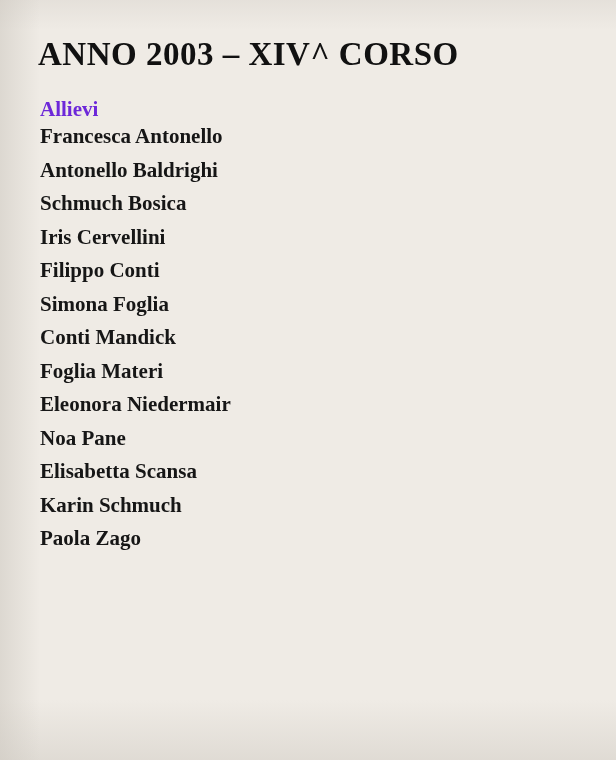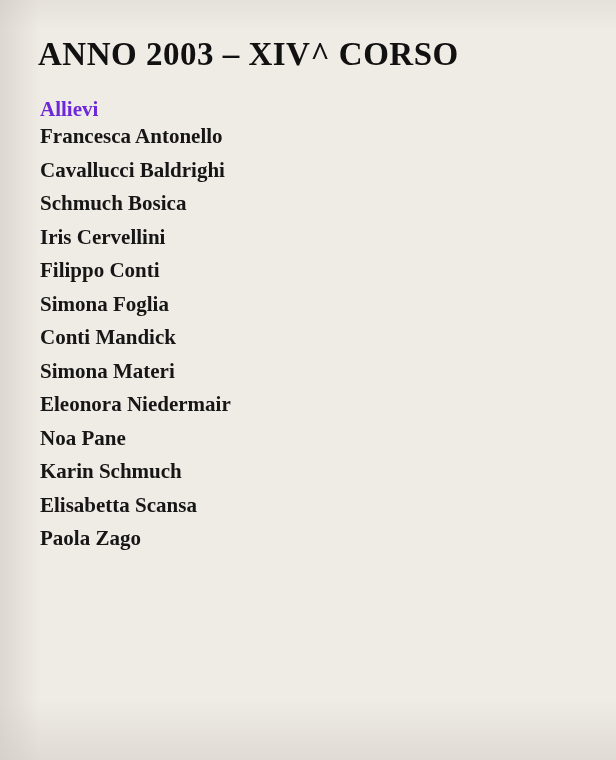--- a/index.html
+++ b/index.html
@@ -74,27 +74,27 @@
 <div class="paper"></div>
 
 <div class="content">
 
   <h1 class="doc-title">ANNO 2003 – XIV^ CORSO</h1>
 
   <h2 class="section-heading">Allievi</h2>
 
   <ul class="name-list">
     <li>Francesca Antonello</li>
-    <li>Cavallucci Baldrighi</li>
+    <li>Antonello Baldrighi</li>
     <li>Schmuch Bosica</li>
     <li>Iris Cervellini</li>
     <li>Filippo Conti</li>
     <li>Simona Foglia</li>
     <li>Conti Mandick</li>
-    <li>Simona Materi</li>
+    <li>Foglia Materi</li>
     <li>Eleonora Niedermair</li>
     <li>Noa Pane</li>
+    <li>Elisabetta Scansa</li>
     <li>Karin Schmuch</li>
-    <li>Elisabetta Scansa</li>
     <li>Paola Zago</li>
   </ul>
 
 </div>
 
 </body></html>

